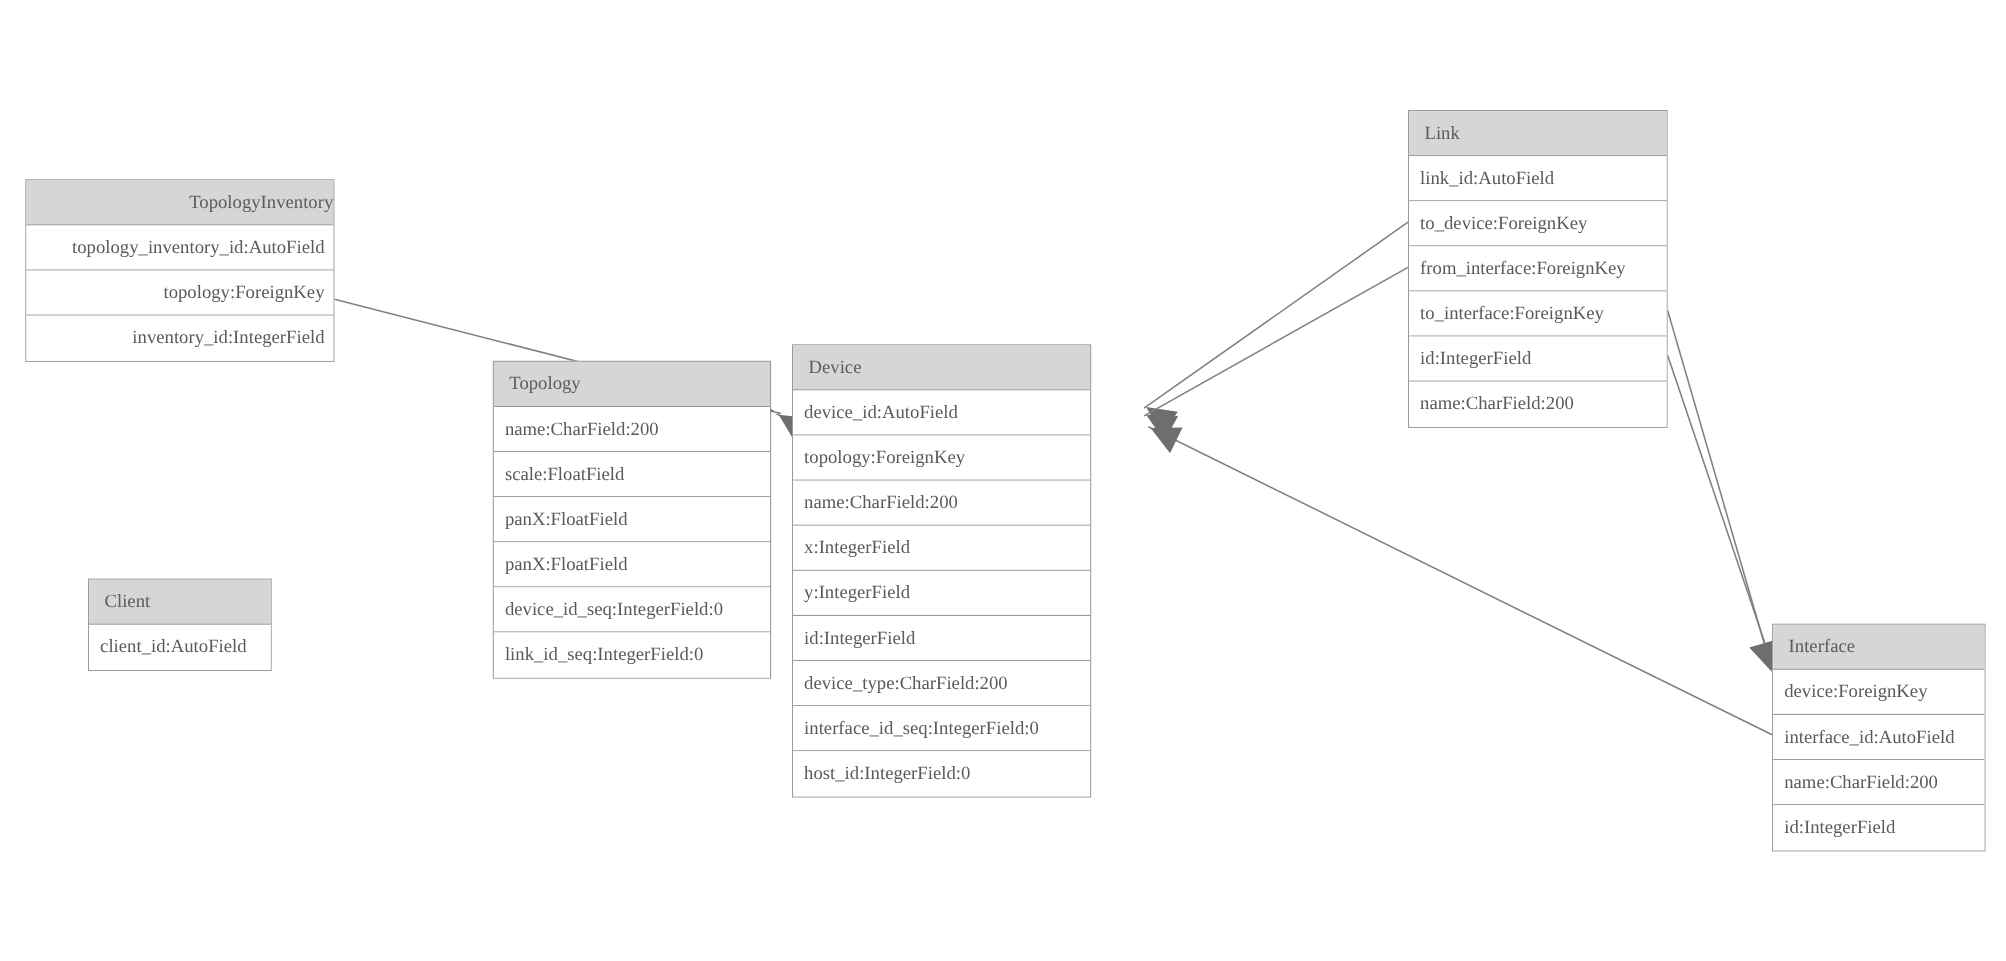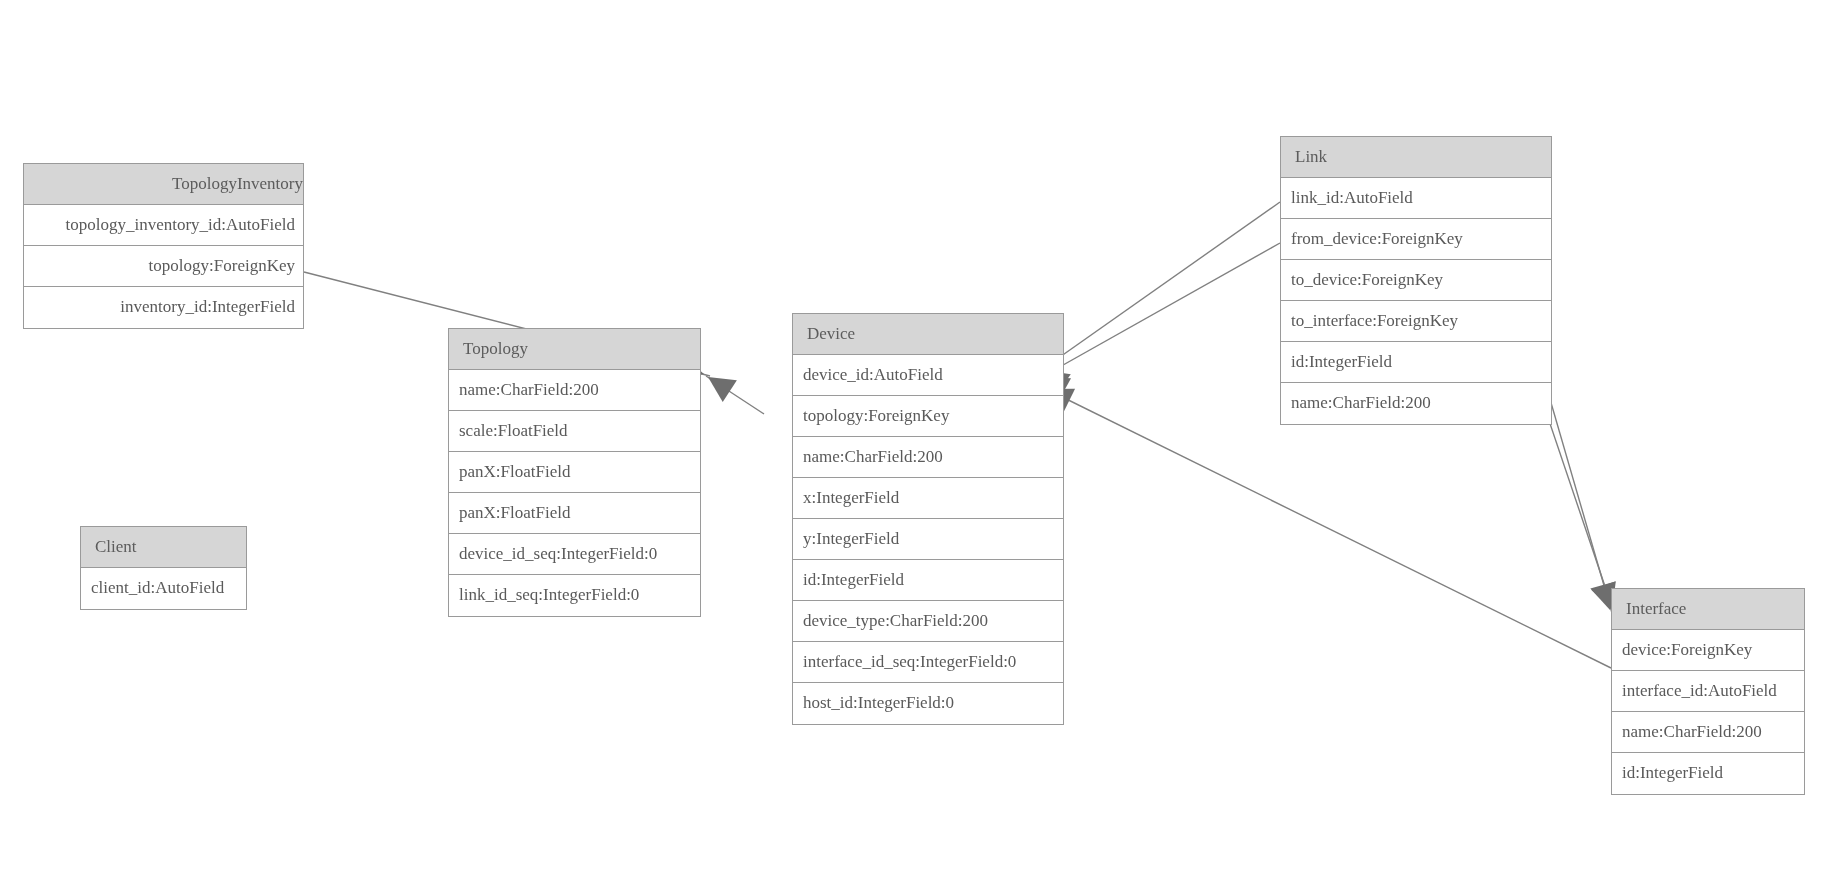--- a/index.html
+++ b/index.html
@@ -104,48 +104,48 @@
     <div class="entity-fields">
       <div class="entity-field">name:CharField:200</div>
       <div class="entity-field">scale:FloatField</div>
       <div class="entity-field">panX:FloatField</div>
       <div class="entity-field">panX:FloatField</div>
       <div class="entity-field">device_id_seq:IntegerField:0</div>
       <div class="entity-field">link_id_seq:IntegerField:0</div>
     </div>
   </div>
 
-  <div class="entity" style="left: 792px; top: 313px; width: 272px;">
+  <div class="entity" style="left: 720px; top: 313px; width: 272px;">
     <div class="entity-title">Device</div>
     <div class="entity-fields">
       <div class="entity-field">device_id:AutoField</div>
       <div class="entity-field">topology:ForeignKey</div>
       <div class="entity-field">name:CharField:200</div>
       <div class="entity-field">x:IntegerField</div>
       <div class="entity-field">y:IntegerField</div>
       <div class="entity-field">id:IntegerField</div>
       <div class="entity-field">device_type:CharField:200</div>
       <div class="entity-field">interface_id_seq:IntegerField:0</div>
       <div class="entity-field">host_id:IntegerField:0</div>
     </div>
   </div>
 
-  <div class="entity" style="left: 1280px; top: 100px; width: 272px; margin-top: 36px;">
+  <div class="entity" style="left: 1280px; top: 100px; width: 236px;">
     <div class="entity-title">Link</div>
     <div class="entity-fields">
       <div class="entity-field">link_id:AutoField</div>
-      <div class="entity-field">from_device:ForeignKey</div>
       <div class="entity-field">to_device:ForeignKey</div>
+      <div class="entity-field">from_interface:ForeignKey</div>
       <div class="entity-field">to_interface:ForeignKey</div>
       <div class="entity-field">id:IntegerField</div>
       <div class="entity-field">name:CharField:200</div>
     </div>
   </div>
 
-  <div class="entity" style="left: 1611px; top: 588px; width: 194px;">
+  <div class="entity" style="left: 1611px; top: 567px; width: 194px;">
     <div class="entity-title">Interface</div>
     <div class="entity-fields">
       <div class="entity-field">device:ForeignKey</div>
       <div class="entity-field">interface_id:AutoField</div>
       <div class="entity-field">name:CharField:200</div>
       <div class="entity-field">id:IntegerField</div>
     </div>
   </div>
 
 </div>

